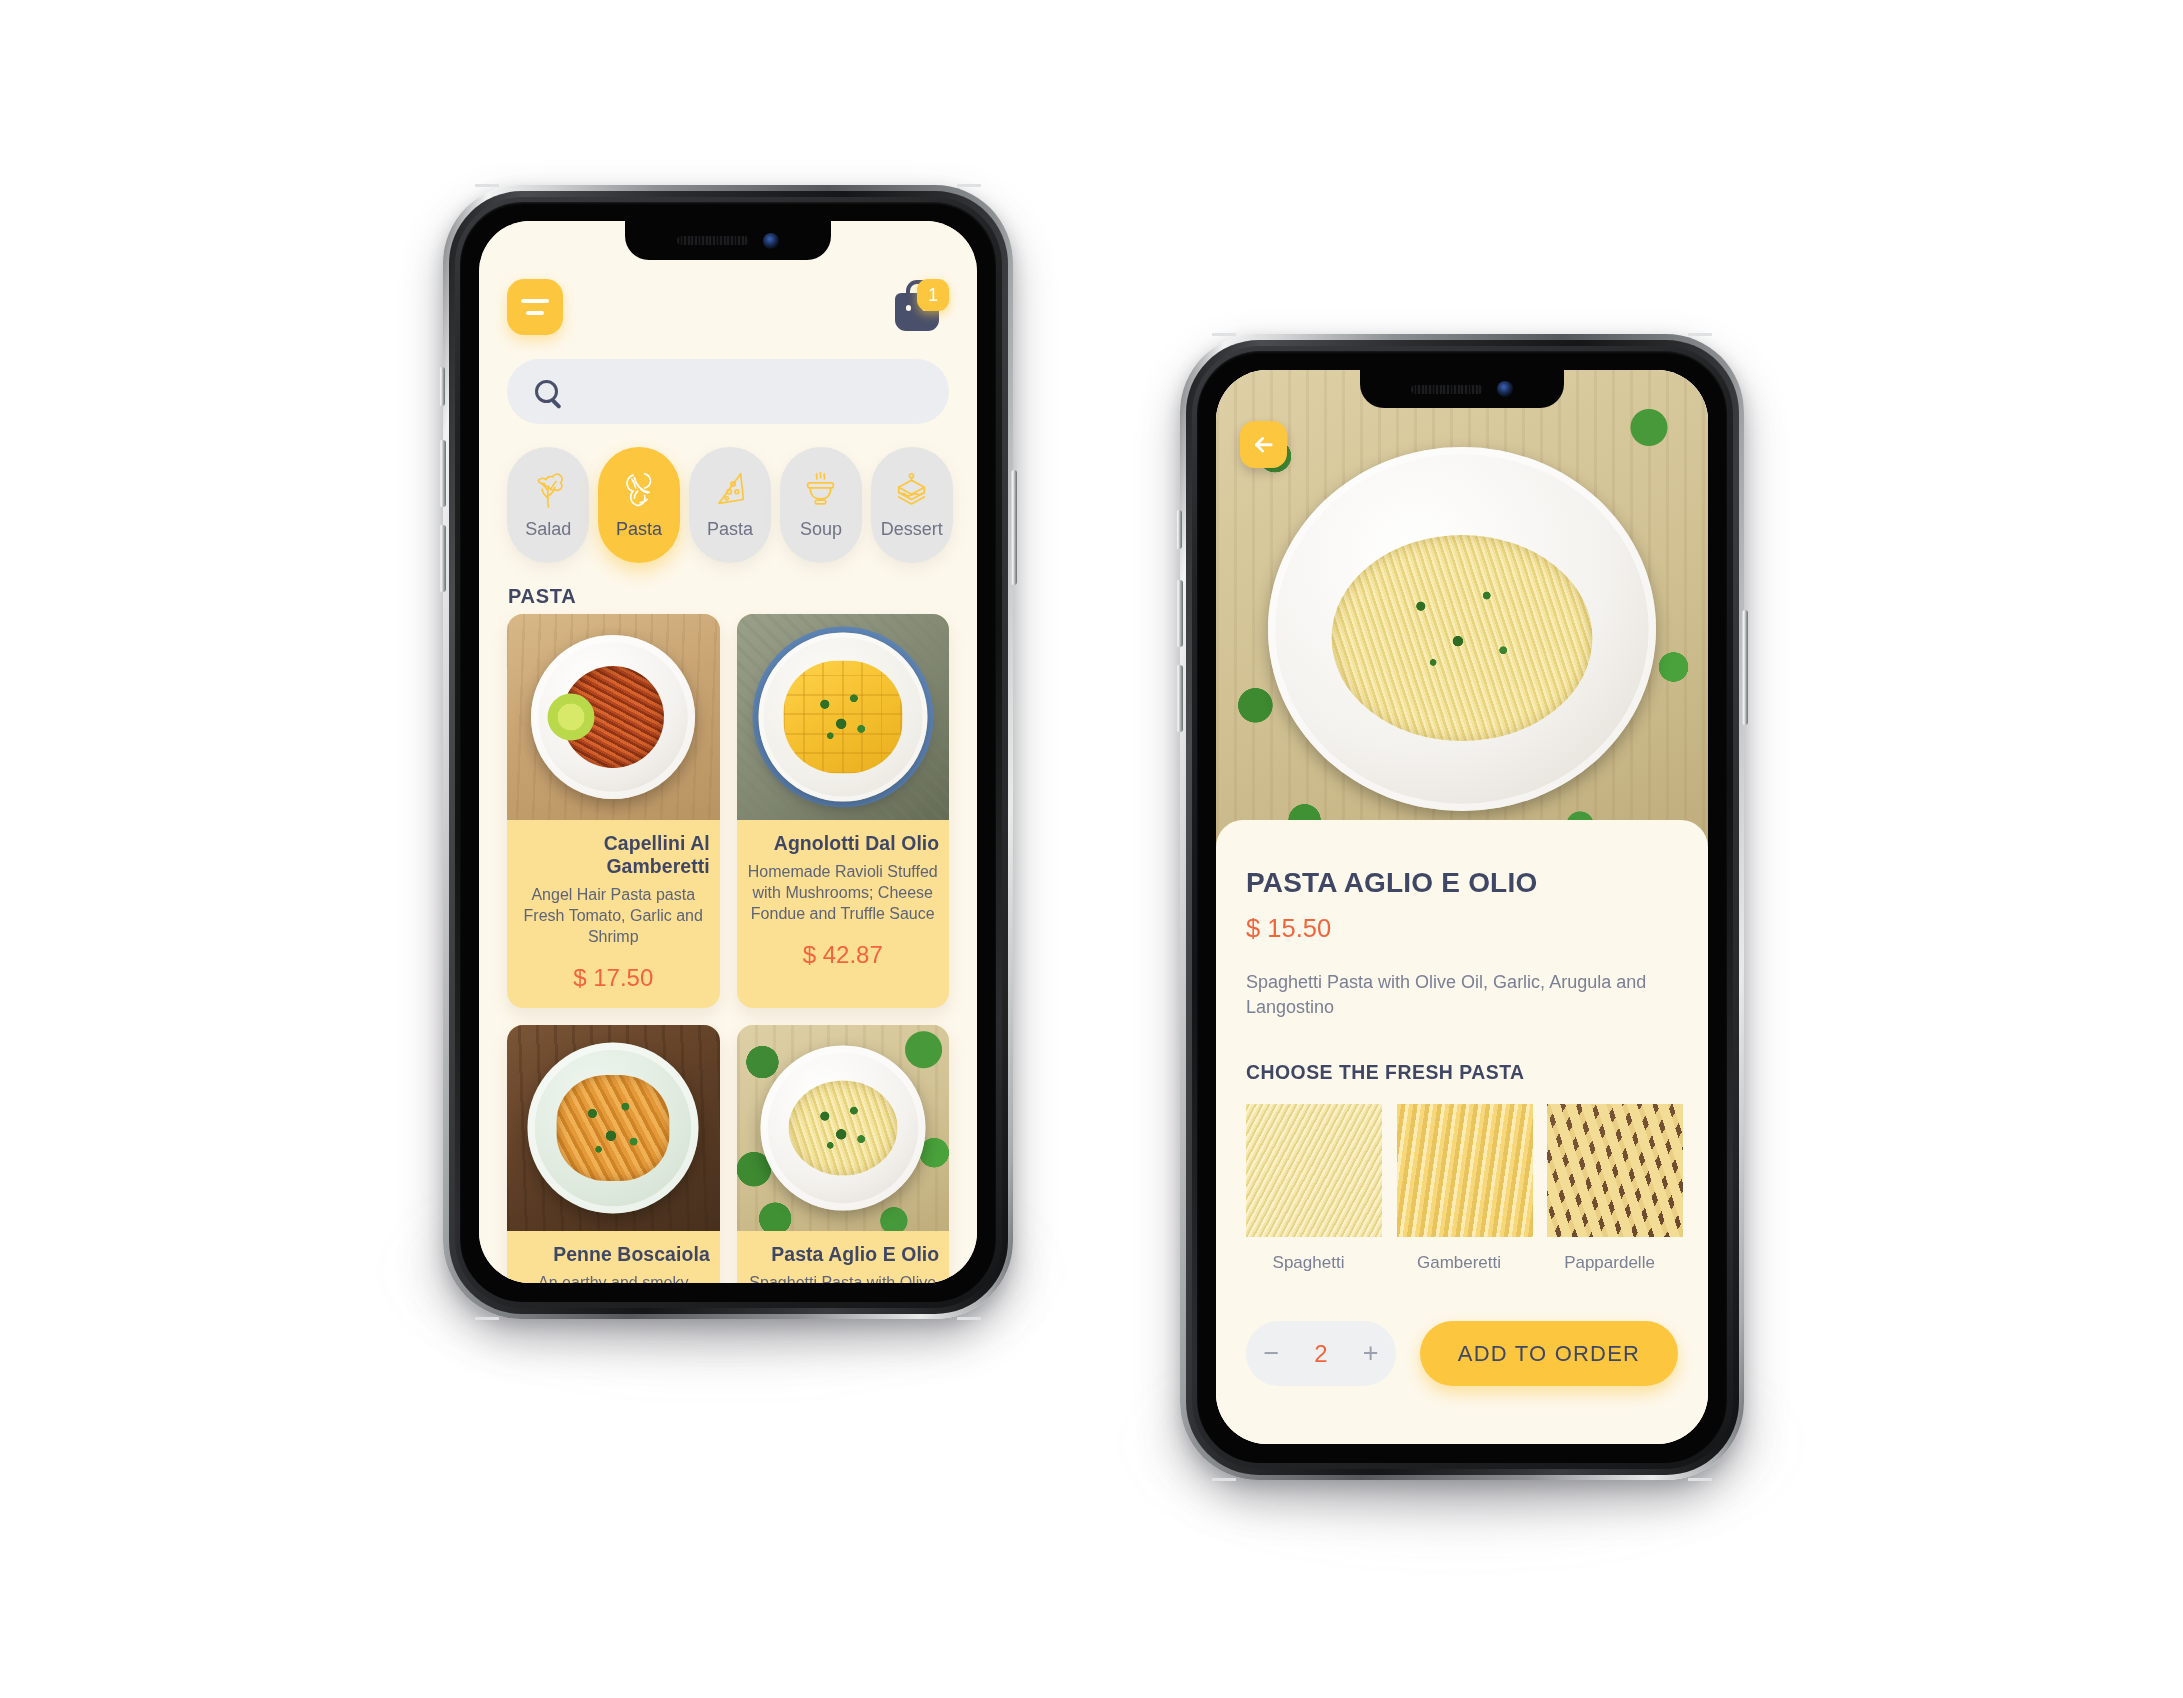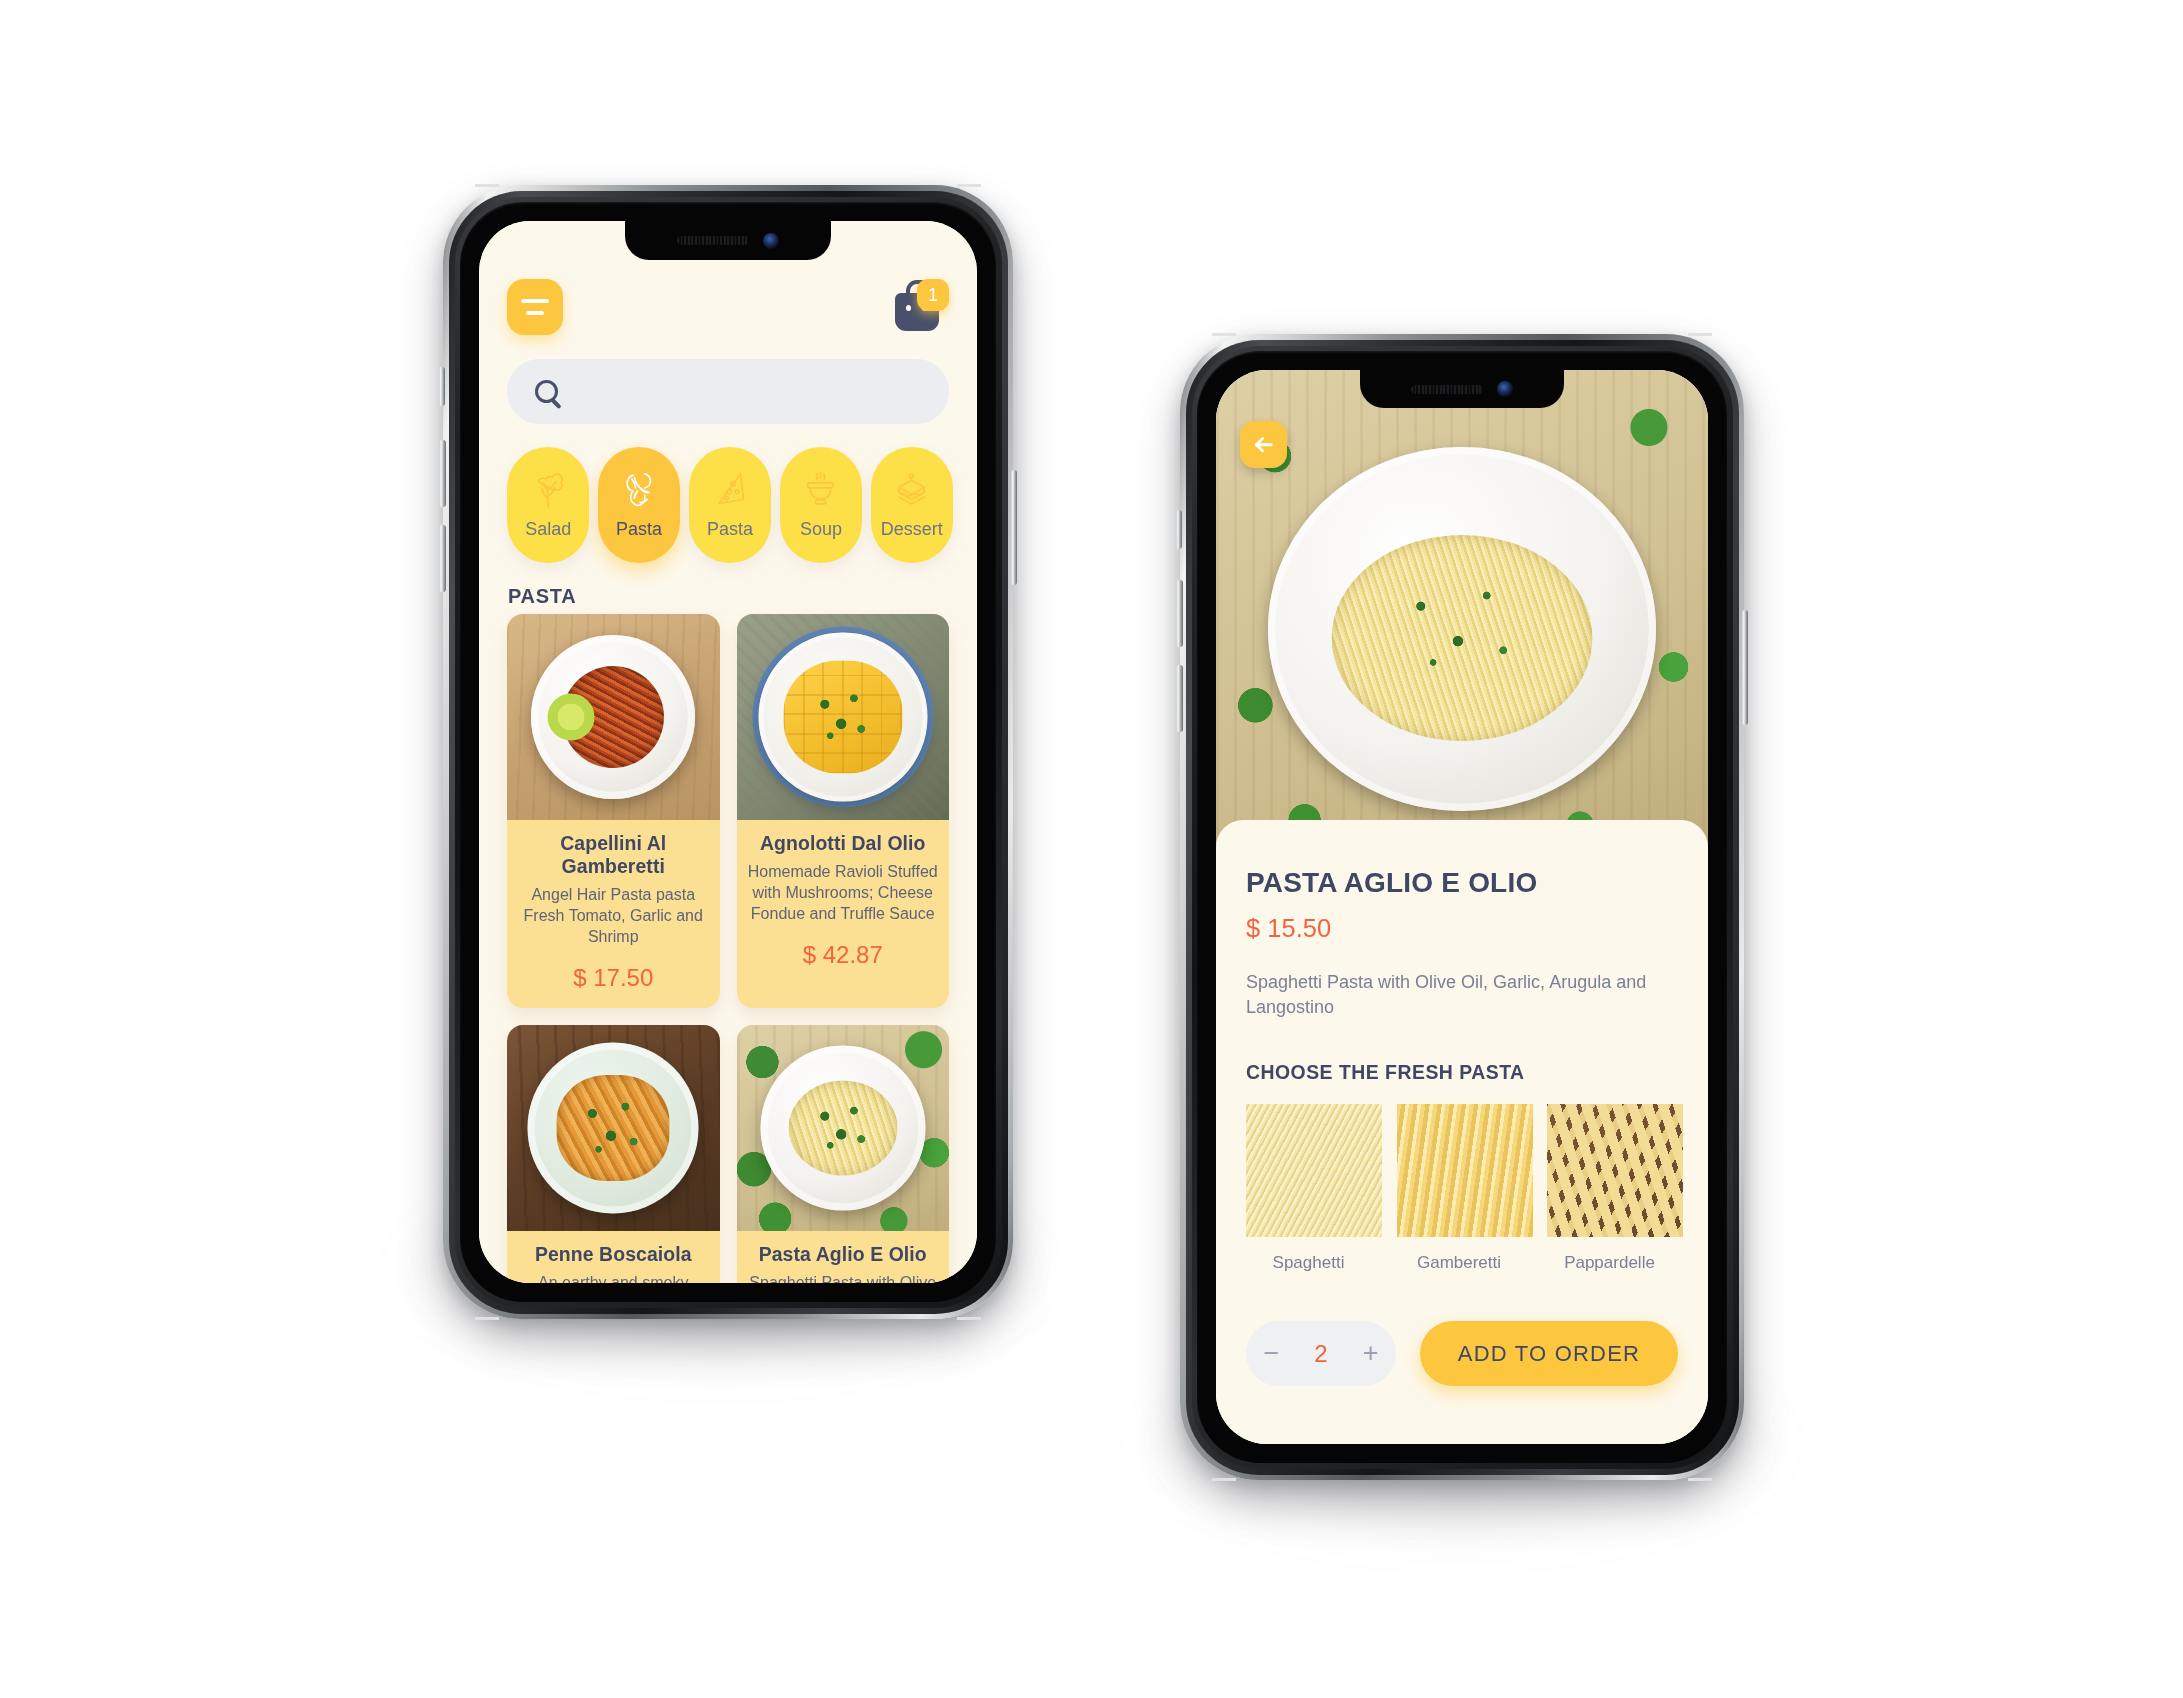--- a/index.html
+++ b/index.html
@@ -85,37 +85,37 @@
            font-size:18px; font-weight:400; box-shadow:0 3.6px 9.7px rgba(253,198,63,.55); }
 
   .searchbar { position:absolute; left:28px; right:28px; top:138px; height:65px;
                background:#ECEDF0; border-radius:33px; display:flex; align-items:center; padding:0 28px; }
   .mag { width:23px; height:23px; border:3.6px solid #49506B; border-radius:50%; position:relative; }
   .mag:after { content:""; position:absolute; right:-7.3px; bottom:-5.5px; width:11px; height:3.6px;
                background:#49506B; border-radius:2.4px; transform:rotate(45deg); }
   .search-ph { margin-left:16px; font-size:20.6px; color:#A9AEBC; }
 
   .cats { position:absolute; left:28px; right:24px; top:226px; height:116px; display:flex; gap:8.5px; }
-  .cat { flex:1; background:#fde047; border-radius:58px;
+  .cat { flex:1; background:#e5e5e5; border-radius:58px;
          display:flex; flex-direction:column; align-items:center; justify-content:center; gap:8.5px;
          box-shadow:0 6px 16px rgba(175,170,150,.16); }
   .cat.on { background:#FDC63F; box-shadow:0 8.5px 18px rgba(253,198,63,.45); }
   .cat svg { width:41px; height:41px; display:block; }
   .cat span { font-size:18px; color:#6E7386; }
   .cat.on span { color:#49506B; }
 
   .sect-title { position:absolute; left:29px; top:364px; font-size:20px; font-weight:bold;
                 letter-spacing:0.7px; color:#3F4765; }
 
   .grid { position:absolute; left:28px; right:28px; top:393px; display:flex; flex-wrap:wrap; gap:17px; }
   .card { width:calc(50% - 8.5px); border-radius:16px; overflow:hidden; background:#FBDF93;
           box-shadow:0 7.3px 16px rgba(175,160,120,.18); }
   .card .photo { width:100%; height:206px; position:relative; overflow:hidden; }
   .card .info { padding:12px 9.7px 16px; text-align:center; }
-  .card h3 { font-size:19.4px; font-weight:bold; color:#3F4765; letter-spacing:0.1px; }
+  .card h3 { font-size:19.4px; font-weight:bold; color:#3F4765; letter-spacing:0.1px;text-align:right; }
   .card p { margin-top:7.3px; font-size:16px; line-height:1.30; color:#5D6478; }
   .card .price { margin-top:16px; font-size:24px; color:#F2643C; }
 
   
   .hero { position:absolute; left:0; right:0; top:0; height:479px; overflow:hidden; }
   .back-btn { position:absolute; left:24px; top:51px; width:47px; height:47px; border-radius:14.6px;
               background:#FDC63F; display:flex; align-items:center; justify-content:center; z-index:30;
               box-shadow:0 4.9px 11px rgba(0,0,0,.18); }
   .back-btn svg { width:25.5px; height:25.5px; }
   .sheet { position:absolute; left:0; right:0; top:450px; bottom:0;

